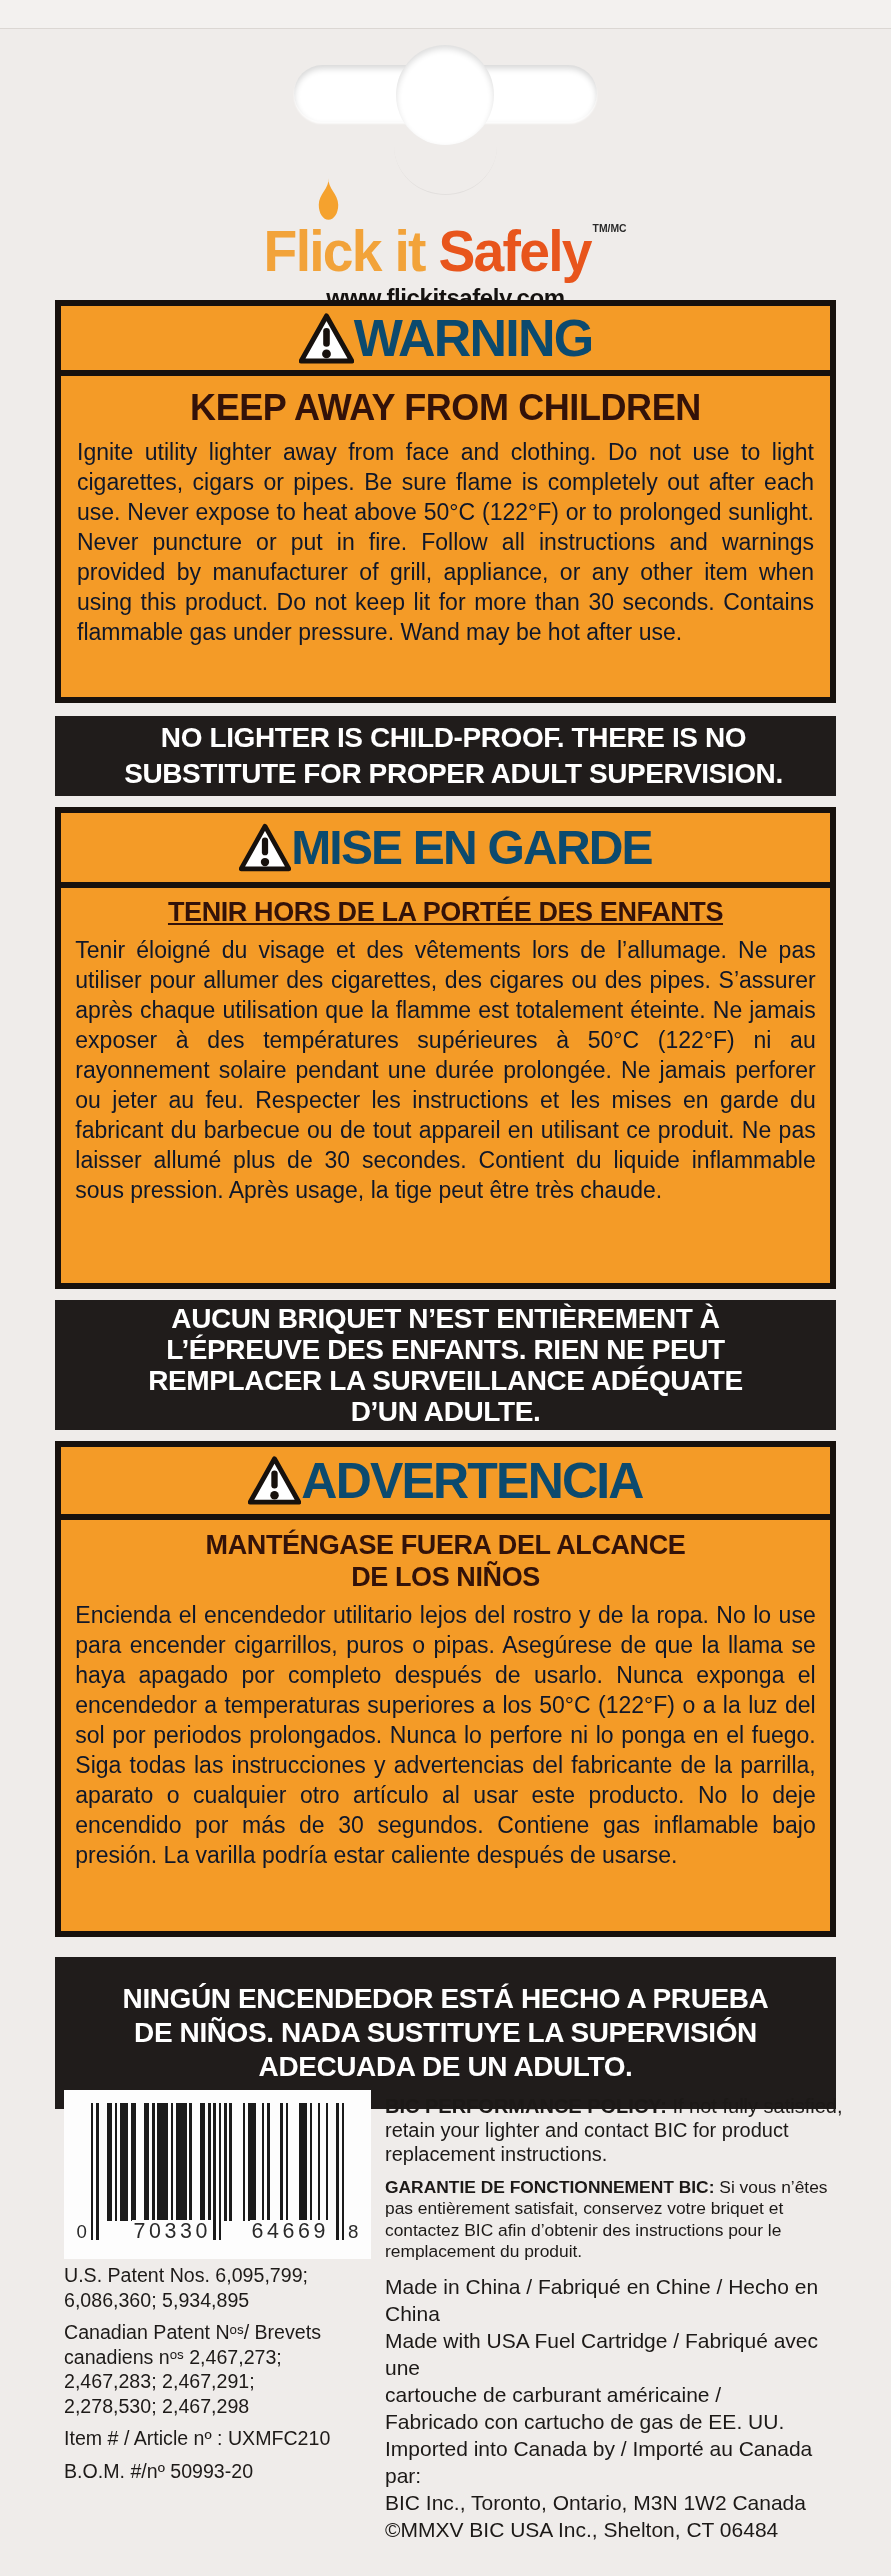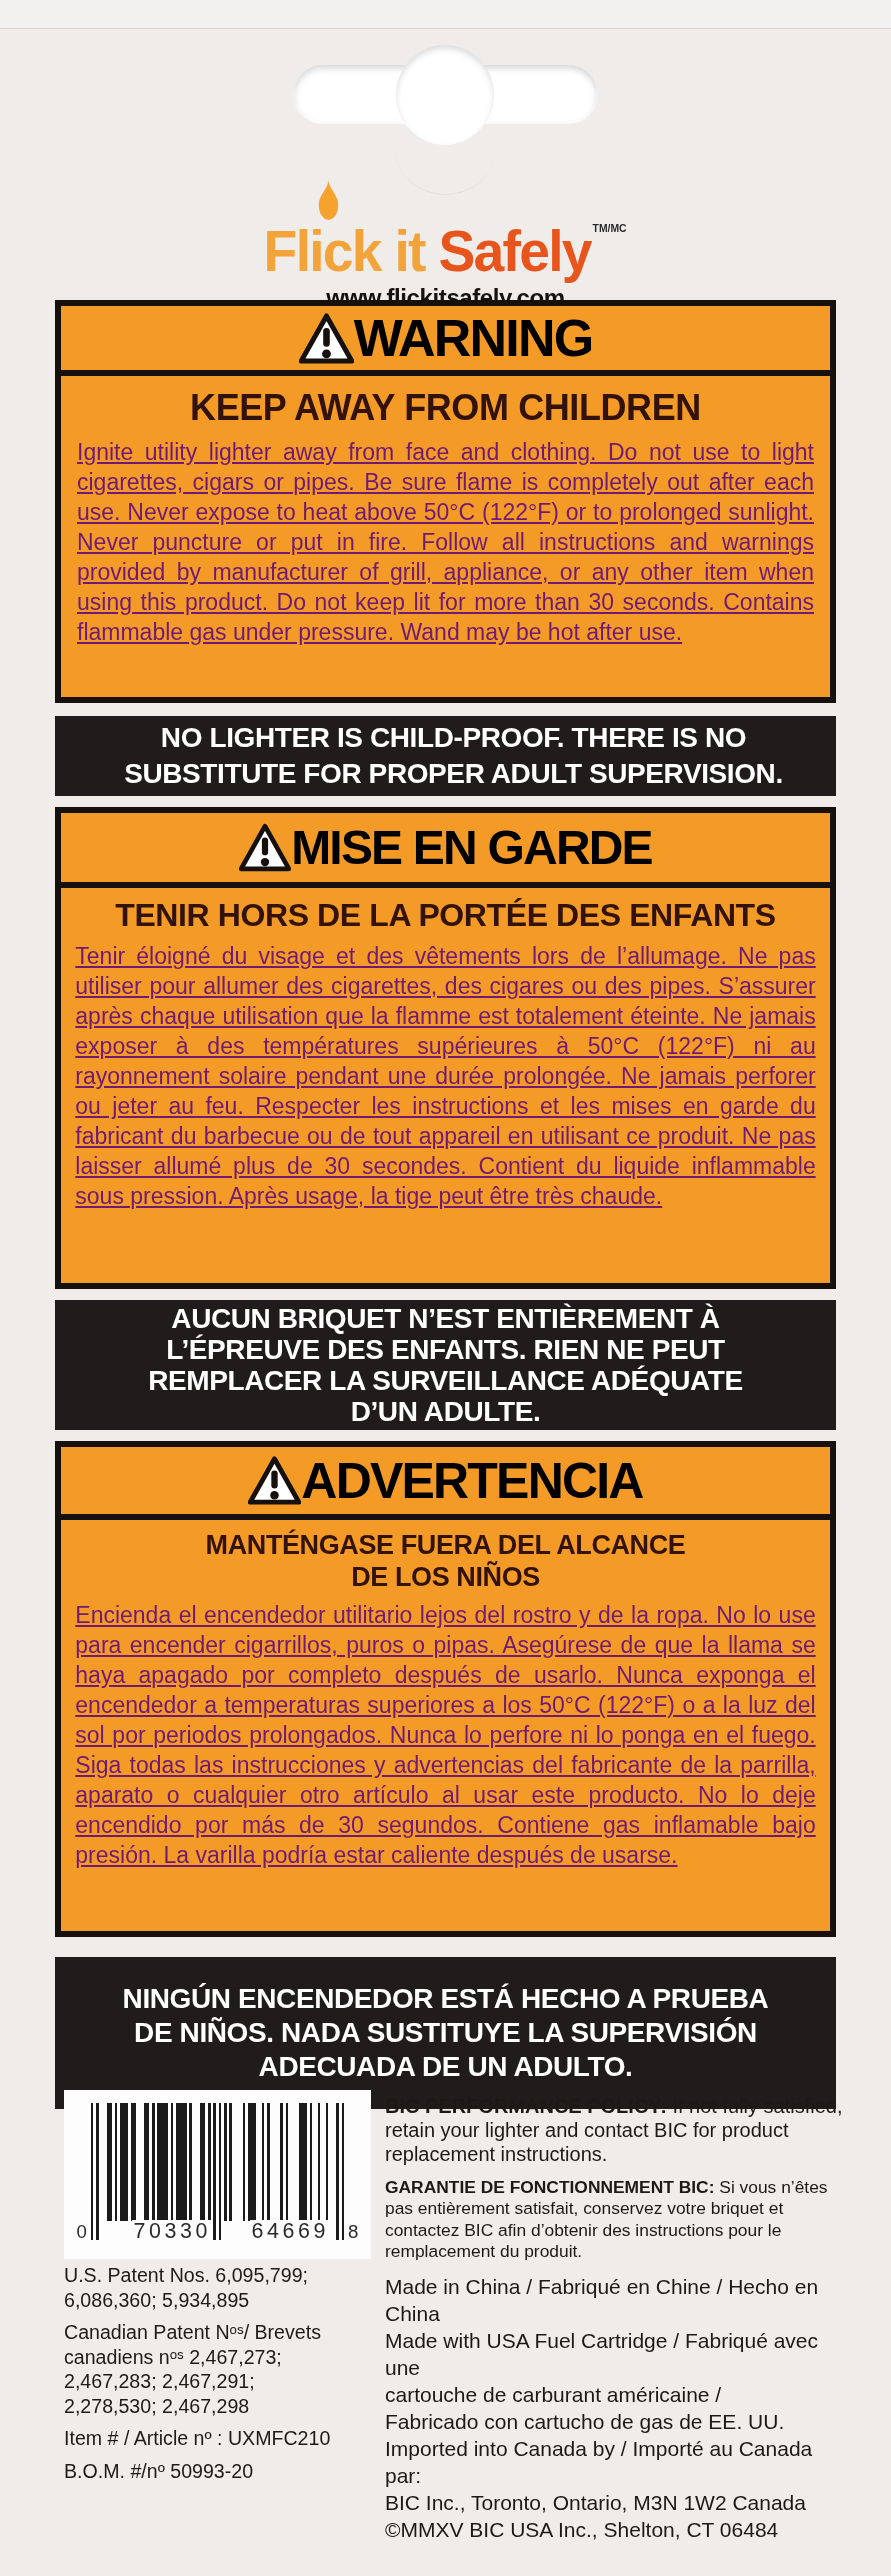--- a/index.html
+++ b/index.html
@@ -34,36 +34,36 @@
   .brand-tm { font-size: 10.7px; font-weight: bold; color: #2a2a2a; letter-spacing: 0;
               vertical-align: 39px; margin-left: 1.8px; }
   .flame { position: absolute; top: 178px; left: 317px; width: 23px; height: 43px; }
   .website { font-size: 24px; font-weight: bold; color: #151210; margin-top: 1.8px; letter-spacing: -0.4px; }
 
   
   .sec { position: absolute; left: 55px; width: 781px; background: #F49B27;
          border: 6.2px solid #17110d; }
   .sec-header { display: flex; align-items: center; justify-content: center;
                 border-bottom: 6.2px solid #17110d; }
-  .sec-title { font-weight: bold; color: #000000; letter-spacing: -1.8px; }
+  .sec-title { font-weight: bold; color: #0c4a6e; letter-spacing: -1.8px; }
   .tri { flex: 0 0 auto; }
   .sec-heading { text-align: center; font-weight: bold; color: #331209;
                  letter-spacing: -0.4px; white-space: pre-line; }
-  .sec-body { text-align: justify; color: #701a75; text-decoration: underline; }
+  .sec-body { text-align: justify; color: #0f172a; }
 
   #sec-en { top: 300px; height: 403px; }
   #sec-en .sec-header { height: 70px; }
   #sec-en .sec-title { font-size: 52px; }
   #sec-en .sec-heading { font-size: 36px; margin-top: 10.7px; }
   #sec-en .sec-body { font-size: 23px; line-height: 30px; margin: 8px 16px 0 16px; }
 
   #sec-fr { top: 807px; height: 482px; }
   #sec-fr .sec-header { height: 75px; }
   #sec-fr .sec-title { font-size: 48px; }
-  #sec-fr .sec-heading { font-size: 32px; margin-top: 9px; }
+  #sec-fr .sec-heading { font-size: 27px; margin-top: 9px; text-decoration: underline; }
   #sec-fr .sec-body { font-size: 23px; line-height: 30px; margin: 7.1px 14.3px 0 14.3px; }
 
   #sec-es { top: 1441px; height: 496px; }
   #sec-es .sec-header { height: 73px; }
   #sec-es .sec-title { font-size: 50px; }
   #sec-es .sec-heading { font-size: 27px; line-height: 32px; margin-top: 9px; }
   #sec-es .sec-body { font-size: 23px; line-height: 30px; margin: 7.1px 14.3px 0 14.3px; }
 
   
   .banner { position: absolute; left: 55px; width: 781px; background: #201c1b;

